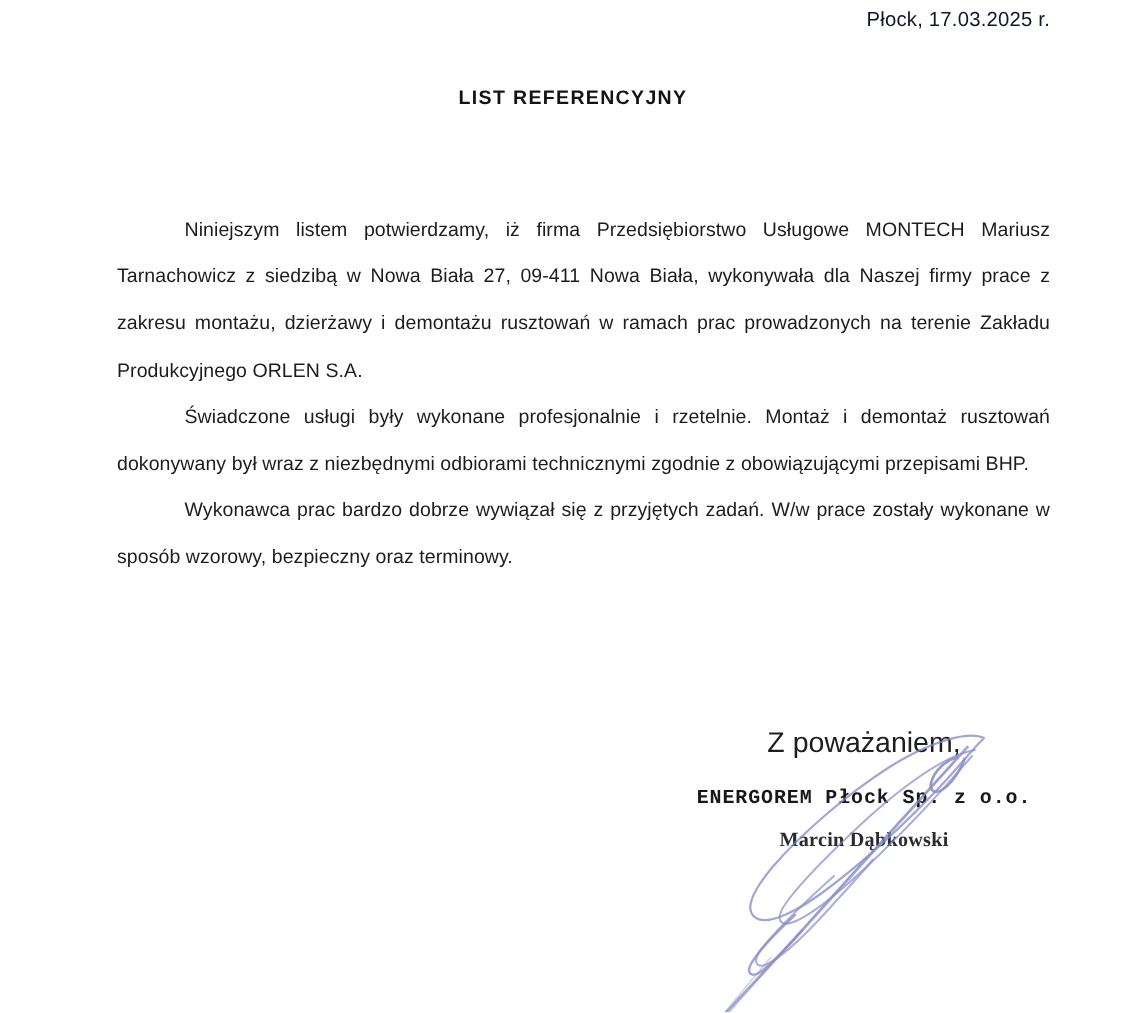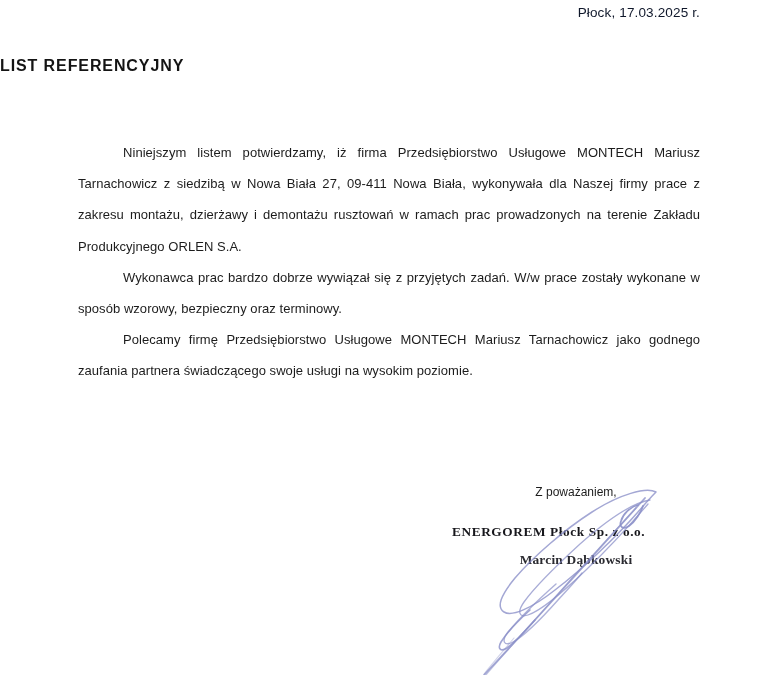--- a/index.html
+++ b/index.html
@@ -30,22 +30,22 @@
     color: #0f172a;
     white-space: nowrap;
   }
 
   
   .doc-title {
     position: absolute;
     top: 57px;
     left: 0;
     width: 764px;
-    text-align: left;
-    font-size: 16px;
+    text-align: center;
+    font-size: 13px;
     font-weight: bold;
     letter-spacing: 0.9px;
     color: #141414;
   }
 
   
   .body-block {
     position: absolute;
     top: 137px;
     left: 78px;
@@ -63,30 +63,31 @@
     letter-spacing: 0.05px;
   }
 
   
   .closing {
     position: absolute;
     top: 485px;
     left: 452px;
     width: 248px;
     text-align: center;
-    font-size: 12px;
+    font-size: 19px;
     color: #1d1d1d;
   }
 
   .stamp {
     position: absolute;
     top: 524px;
     left: 452px;
     width: 248px;
-    font-family: Liberation Serif, serif;
+    text-align: center;
+    font-family: Liberation Mono, monospace;
     font-size: 13.3px;
     font-weight: bold;
     color: #17171c;
     letter-spacing: 0.25px;
     white-space: nowrap;
   }
 
   .stamp .company-name {
     letter-spacing: 0.6px;
   }
@@ -119,22 +120,22 @@
 <body>
 
 <div id="page">
 
   <div class="date-line">Płock, 17.03.2025 r.</div>
 
   <div class="doc-title">LIST REFERENCYJNY</div>
 
   <div class="body-block">
     <p class="para">Niniejszym listem potwierdzamy, iż firma Przedsiębiorstwo Usługowe MONTECH Mariusz Tarnachowicz z siedzibą w Nowa Biała 27, 09-411 Nowa Biała, wykonywała dla Naszej firmy prace z zakresu montażu, dzierżawy i demontażu rusztowań w ramach prac prowadzonych na terenie Zakładu Produkcyjnego ORLEN S.A.</p>
+    <p class="para">Świadczone usługi były wykonane profesjonalnie i rzetelnie. Montaż i demontaż rusztowań dokonywany był wraz z niezbędnymi odbiorami technicznymi zgodnie z obowiązującymi przepisami BHP.</p>
     <p class="para">Wykonawca prac bardzo dobrze wywiązał się z przyjętych zadań. W/w prace zostały wykonane w sposób wzorowy, bezpieczny oraz terminowy.</p>
-    <p class="para">Polecamy firmę Przedsiębiorstwo Usługowe MONTECH Mariusz Tarnachowicz jako godnego zaufania partnera świadczącego swoje usługi na wysokim poziomie.</p>
   </div>
 
   <div class="closing">Z poważaniem,</div>
 
   <div class="stamp">
     <span class="company-name">ENERGOREM Płock Sp. z o.o.</span>
   </div>
 
   <div class="signer">
     <div>Marcin Dąbkowski</div>

